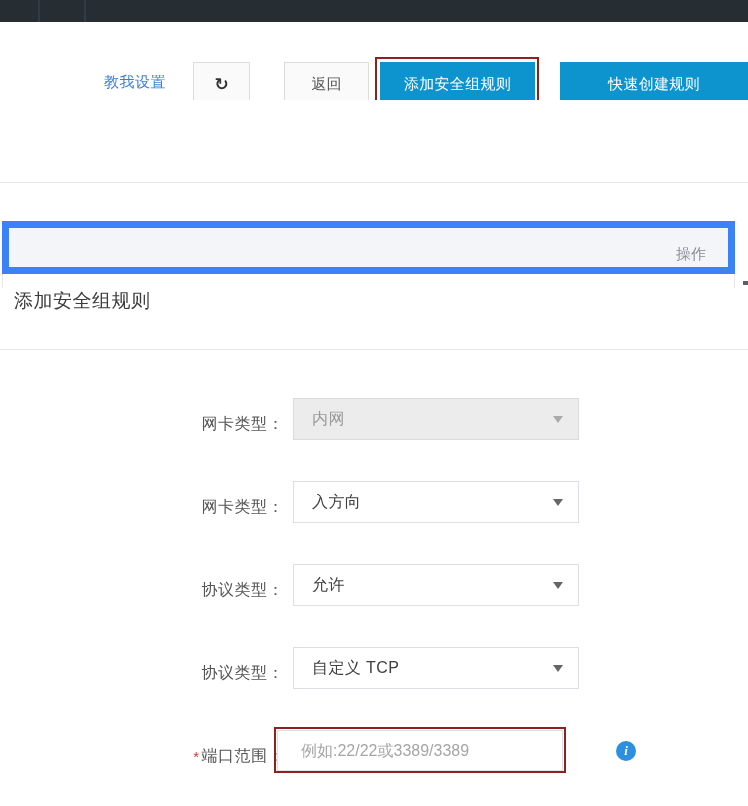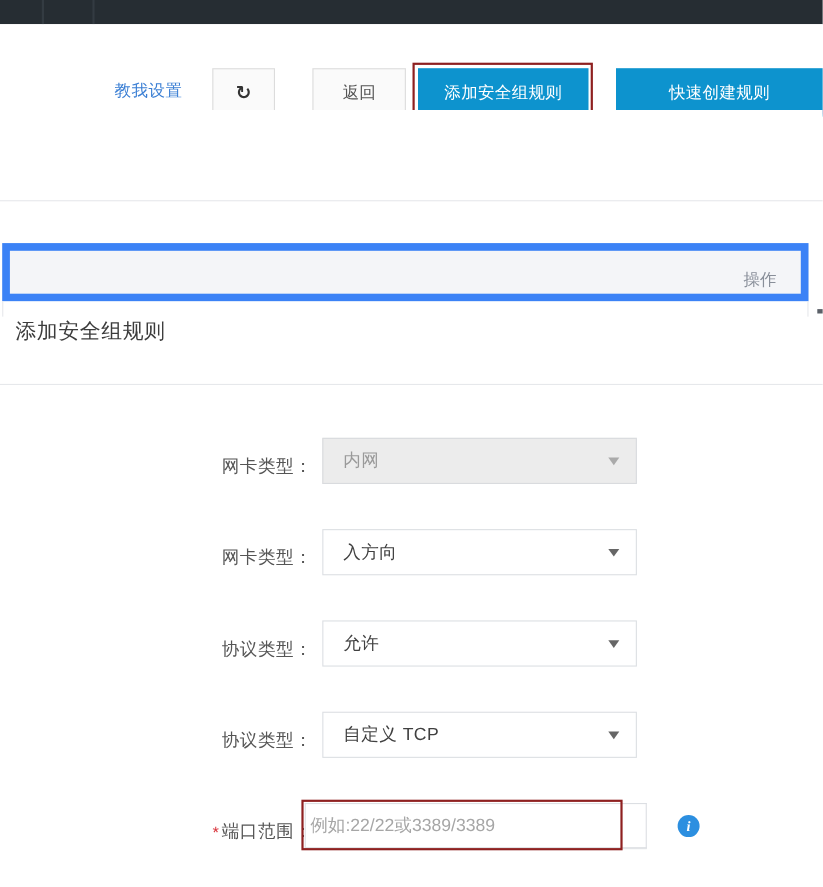--- a/index.html
+++ b/index.html
@@ -254,27 +254,27 @@
     border-right: 5px solid transparent;
     border-top: 7px solid #666;
     margin-right: 15px;
   }
   .f-control.disabled .caret { border-top-color: #aaa; }
 
   .f-input {
     position: absolute;
     left: 277px;
     top: 8px;
-    width: 311px;
+    width: 286px;
     height: 42px;
     box-sizing: border-box;
     border: 1px solid #dcdfe3;
     border-bottom: 2px solid #e2e4e7;
     background: #ffffff;
-    padding: 0 4px;
+    padding: 0 23px;
     font-size: 16px;
     color: #333;
     font-family: inherit;
     outline: none;
   }
   .f-input::placeholder { color: #a6a6a6; }
   .redbox-input {
     position: absolute;
     left: 274px;
     top: 5px;

